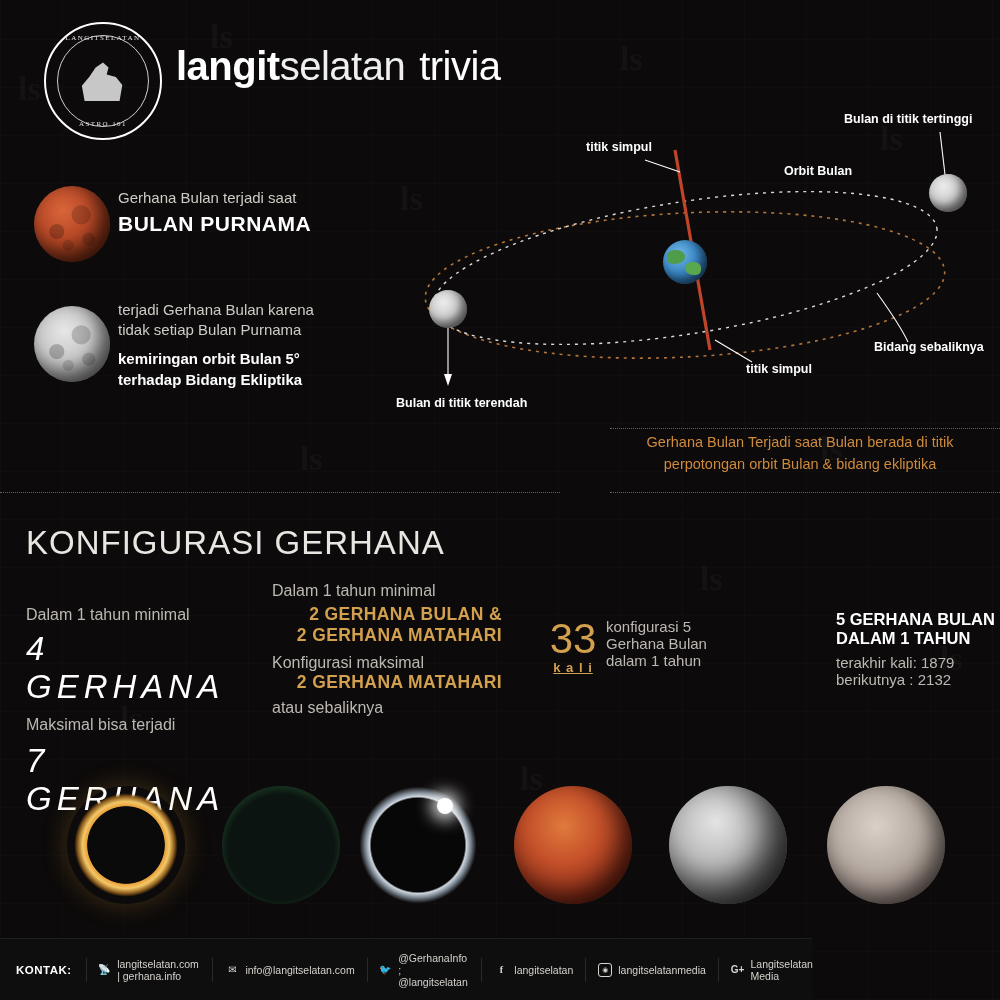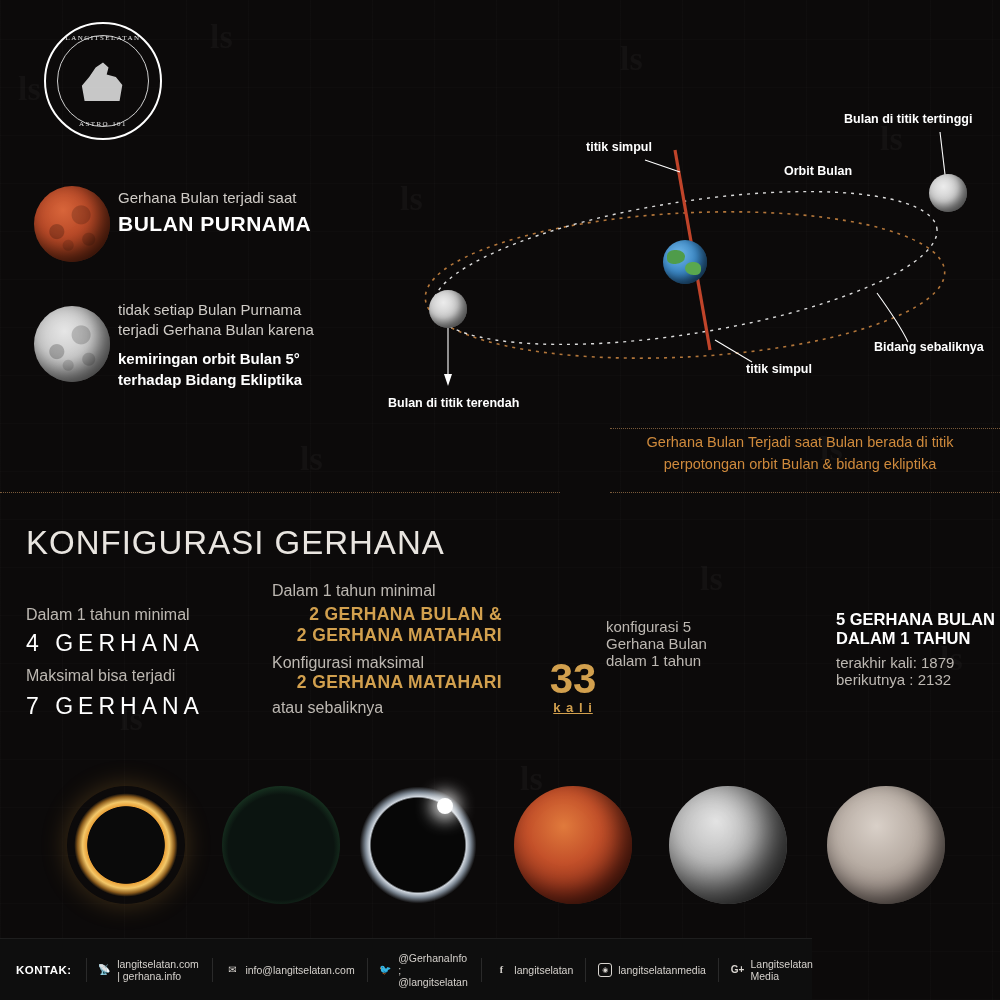--- a/index.html
+++ b/index.html
@@ -128,21 +128,21 @@
 
   
   #sect-title {
     position: absolute; left: 26px; top: 524px;
     font-size: 33px; color: #e9e5e0; letter-spacing: 1px;
   }
   .col { position: absolute; }
   .t-gray { color: #bdb8b2; }
   .t-white { color: #ffffff; }
   .t-gold { color: #d2a04e; text-align: right; }
-  .big { font-size: 23px; letter-spacing: 5px; }
+  .big { font-size: 33px; letter-spacing: 5px; font-style: italic; }
   .med { font-size: 16px; }
   .sm { font-size: 15px; }
 
   
   #strip { position: absolute; left: 0; top: 770px; width: 1000px; height: 160px; }
   .ph { position: absolute; width: 135px; height: 135px; top: 8px; }
   .ph-ring {
     border-radius: 50%;
     width: 118px; height: 118px; margin: 8px auto;
   }
@@ -186,35 +186,38 @@
   <div class="wm" style="left:820px; top:430px;">ls</div>
 
   <div id="header">
     <div id="logo">
       <div class="inner">
         <div class="ring-top">LANGITSELATAN</div>
         <div class="horse"></div>
         <div class="ring-bot">ASTRO 101</div>
       </div>
     </div>
+    <div id="brand">
+      <span class="b1">langit</span><span class="b2">selatan</span><span class="b3">trivia</span>
+    </div>
   </div>
 
   <div class="fact" style="left:34px; top:186px;">
     <div class="moon moon-red"></div>
     <div class="txt">
       <div class="l-light">Gerhana Bulan terjadi saat</div>
       <div class="l-bold" style="margin-top:4px;">BULAN PURNAMA</div>
     </div>
   </div>
 
   <div class="fact" style="left:34px; top:306px;">
     <div class="moon moon-gray"></div>
     <div class="txt" style="top:-6px;">
+      <div class="l-light">terjadi Gerhana Bulan karena</div>
       <div class="l-light">tidak setiap Bulan Purnama</div>
-      <div class="l-light">terjadi Gerhana Bulan karena</div>
       <div class="l-bold-sm" style="margin-top:7px;">kemiringan orbit Bulan 5°</div>
       <div class="l-bold-sm">terhadap Bidang Ekliptika</div>
     </div>
   </div>
 
   <div id="orbit">
     <svg width="620" height="400" viewBox="0 0 620 400">
 
       <ellipse cx="305" cy="195" rx="260" ry="72" fill="none" stroke="#b3763a" stroke-width="1.6" stroke-dasharray="3 5" transform="rotate(-3 305 195)"></ellipse>
 
@@ -232,21 +235,21 @@
     </svg>
 
     <div class="earth" style="left:283px; top:150px;"></div>
     <div class="omoon" style="left:549px; top:84px;"></div>
     <div class="omoon" style="left:49px;  top:200px;"></div>
 
     <div class="olabel" style="left:206px; top:50px;">titik simpul</div>
     <div class="olabel" style="left:366px; top:272px;">titik simpul</div>
     <div class="olabel" style="left:404px; top:74px;text-align:right;">Orbit Bulan</div>
     <div class="olabel" style="left:464px; top:22px;">Bulan di titik tertinggi</div>
-    <div class="olabel" style="left:0;   top:306px;padding-left:8px;">Bulan di titik terendah</div>
+    <div class="olabel" style="left:8px;   top:306px;padding-left:8px;">Bulan di titik terendah</div>
     <div class="olabel" style="left:494px; top:250px;">Bidang sebaliknya</div>
   </div>
 
   <div class="hr-dot" style="left:610px; top:428px; width:390px;"></div>
   <div id="caption">
     <div>Gerhana Bulan Terjadi saat Bulan berada di titik</div>
     <div>perpotongan orbit Bulan &amp; bidang ekliptika</div>
   </div>
   <div class="hr-dot" style="left:610px; top:492px; width:390px;"></div>
   <div class="hr-dot" style="left:0px; top:492px; width:560px;"></div>
@@ -265,21 +268,21 @@
     <div class="t-gold" style="font-size:17.5px; font-weight:bold; letter-spacing:.4px; margin-top:4px;">2 GERHANA  BULAN &amp;</div>
     <div class="t-gold" style="font-size:17.5px; font-weight:bold; letter-spacing:.4px;">2 GERHANA MATAHARI</div>
     <div class="med t-gray" style="margin-top:8px;">Konfigurasi maksimal</div>
     <div class="t-gold" style="font-size:17.5px; font-weight:bold; letter-spacing:.4px;">2 GERHANA MATAHARI</div>
     <div class="med t-gray" style="margin-top:6px;">atau sebaliknya</div>
   </div>
 
   <div class="col" style="left:540px; top:614px; width:260px;">
     <div style="display:flex; align-items:flex-start;">
       <div style="width:66px; text-align:center; padding-top:4px;">
-        <div style="font-size:42px; font-weight:bold; color:#d2a04e; line-height:1;margin-top:40px;">33</div>
+        <div style="font-size:42px; font-weight:normal; color:#d2a04e; line-height:1;">33</div>
         <div style="font-size:13px; font-weight:bold; color:#d2a04e; letter-spacing:1px;text-decoration:underline;">k a l i</div>
       </div>
       <div style="padding-top:4px;">
         <div class="sm t-gray">konfigurasi 5</div>
         <div class="sm t-gray">Gerhana Bulan</div>
         <div class="sm t-gray">dalam 1 tahun</div>
       </div>
     </div>
   </div>
 

